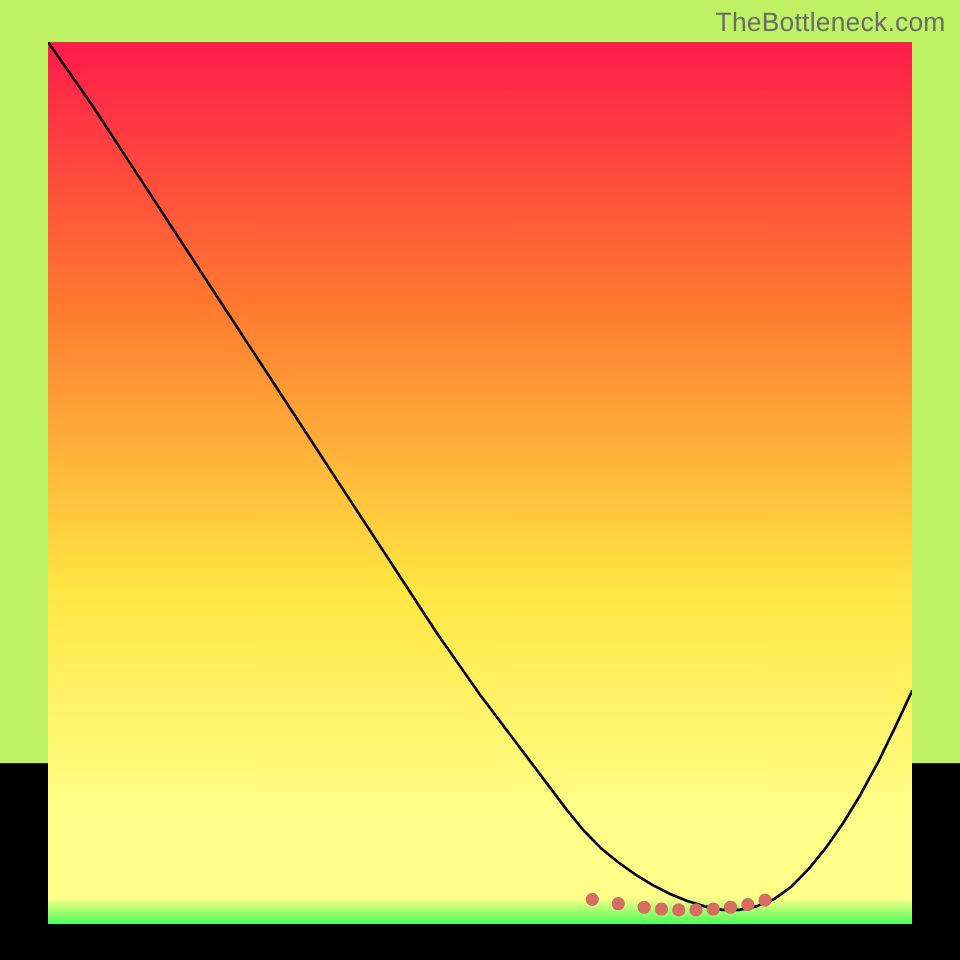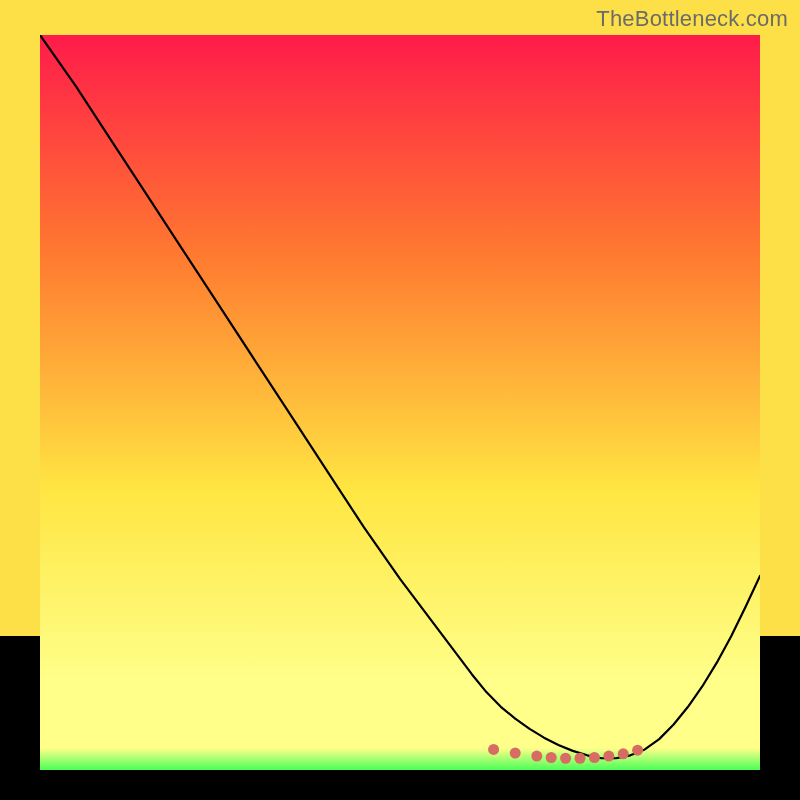--- a/index.html
+++ b/index.html
@@ -8,21 +8,21 @@
     width: 800px;
     height: 800px;
     background: #000;
     overflow: hidden;
     font-family: Arial, Helvetica, sans-serif;
   }
   .frame {
     position: relative;
     width: 800px;
     height: 636px;
-    background: #fde047;
+    background: #bef264;
   }
   .watermark {
     position: absolute;
     top: 6px;
     right: 12px;
     color: #6b6b6b;
     font-size: 22px;
     font-weight: 500;
     letter-spacing: 0.2px;
     text-align: right;

